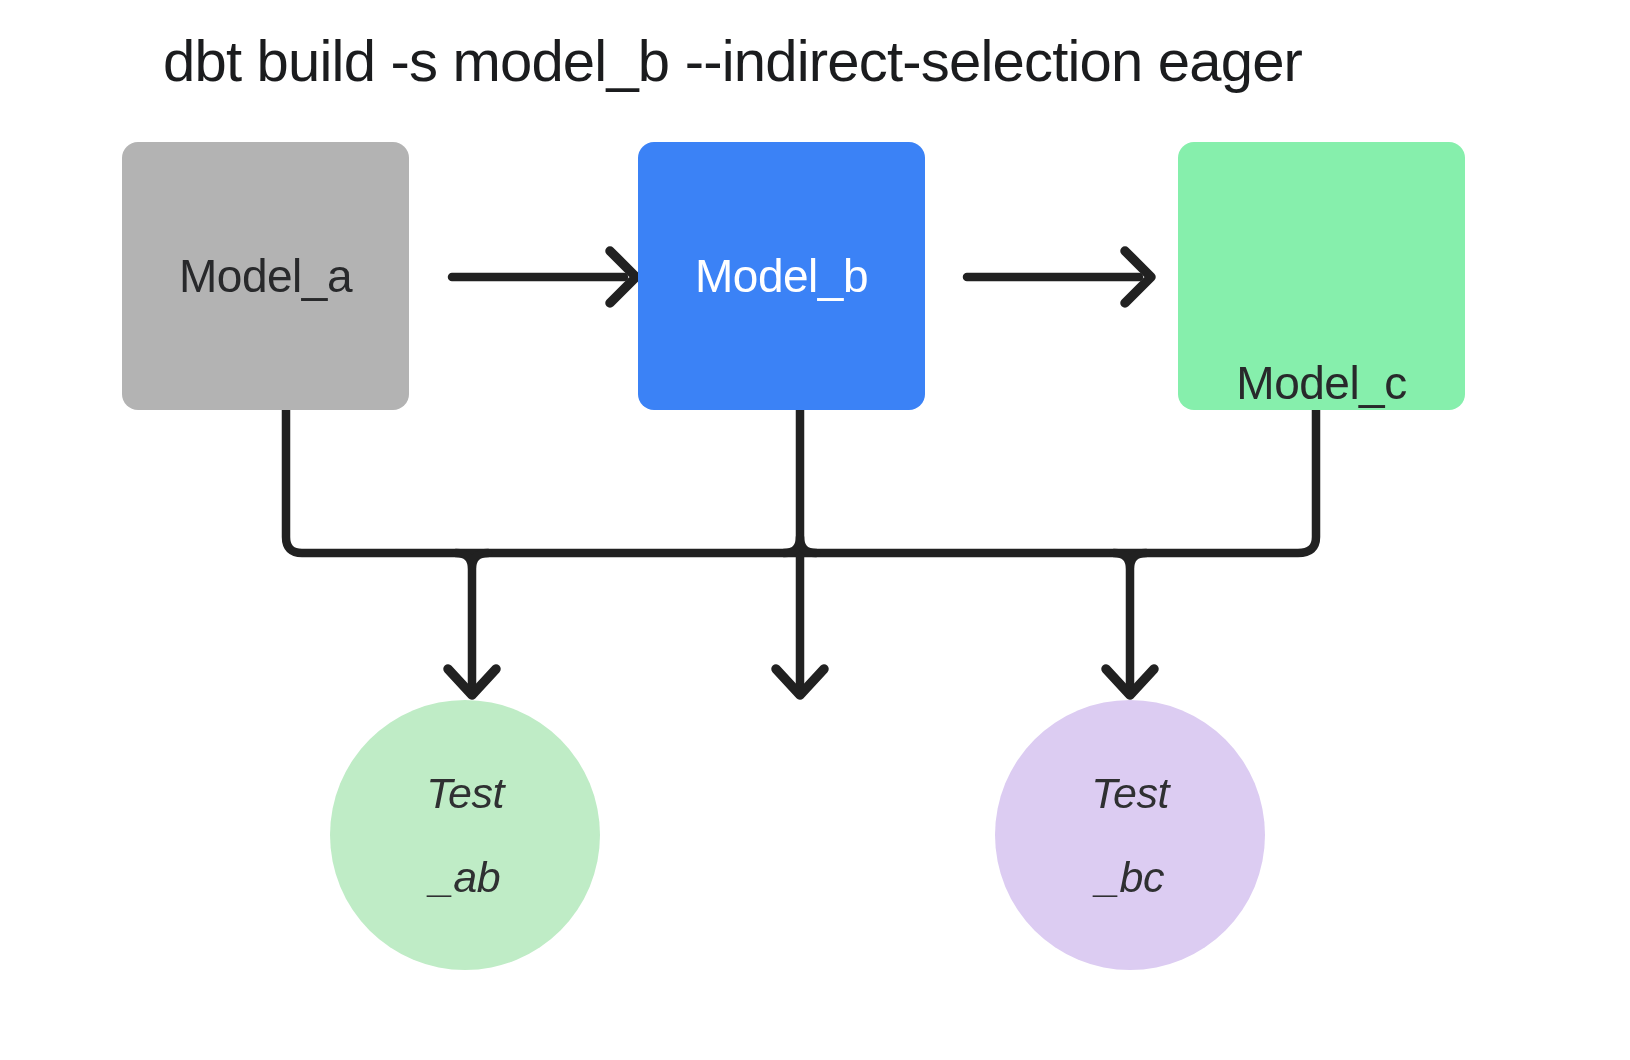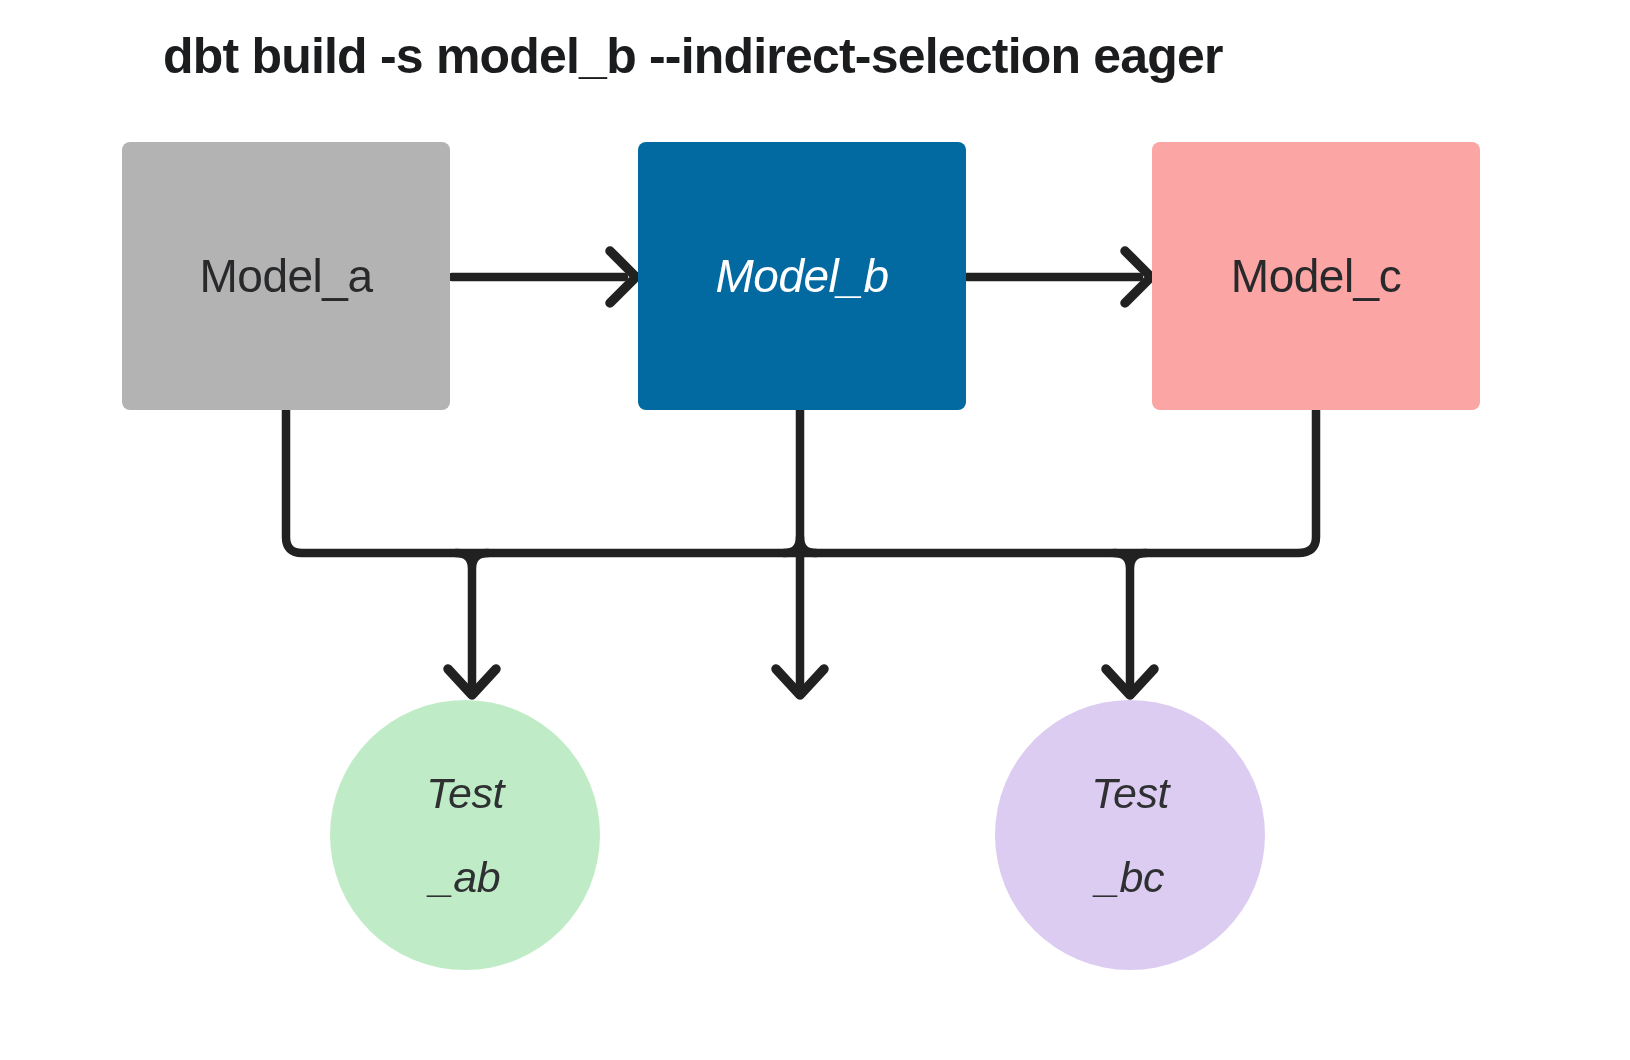--- a/index.html
+++ b/index.html
@@ -6,22 +6,22 @@
   .canvas{
     position:relative;
     width:1630px;height:1060px;
     background:#ffffff;
     overflow:hidden;
     font-family:"Liberation Sans","DejaVu Sans",sans-serif;
   }
   .title{
     position:absolute;
     left:163px;top:27px;
-    font-size:50px;
-    font-weight:700;
+    font-size:58px;
+    font-weight:400;
     letter-spacing:-0.8px;
     color:#1b1c1e;
     white-space:nowrap;
   }
   .edges{
     position:absolute;left:0;top:0;
     width:1630px;height:1060px;
   }
   .edges path{
     fill:none;
@@ -32,23 +32,23 @@
   }
   .edges path.head{stroke-width:9.5px;}
   .node{
     position:absolute;
     display:flex;
     align-items:center;
     justify-content:center;
     text-align:center;
   }
   .box{
-    width:328px;height:268px;
+    width:287px;height:268px;
     top:142px;
-    border-radius:8px;
+    border-radius:16px;
     font-size:46px;
     letter-spacing:-0.5px;
     color:#28292b;
   }
   .box.selected{color:#ffffff;}
   .circle{
     width:270px;height:270px;
     top:700px;
     border-radius:50%;
     font-size:43px;
@@ -95,25 +95,25 @@
     <g>
       <path d="M 1114 553 Q 1130 553 1130 569 V 693 M 1146 553 Q 1130 553 1130 569"></path>
       <path class="head" d="M 1106 669 L 1130 695 L 1154 669"></path>
     </g>
   </svg>
 
   <div class="node box" style="left: 122px; background-color: rgb(179, 179, 179);">
     <span>Model_a</span>
   </div>
 
-  <div class="node box selected" style="left: 638px; background-color: #0369a1; font-style: italic;">
+  <div class="node box selected" style="left: 638px; background-color: #3b82f6;">
     <span>Model_b</span>
   </div>
 
-  <div class="node box" style="left: 1152px; background-color: #fca5a5;">
+  <div class="node box" style="left: 1178px; background-color: #86efac; align-items: flex-end;">
     <span>Model_c</span>
   </div>
 
   <div class="node circle" style="left: 330px; background-color: rgb(191, 236, 198);">
     <span class="lines">
       <span class="lines">Test</span>
       <span class="lines">_ab</span>
     </span>
   </div>
 

